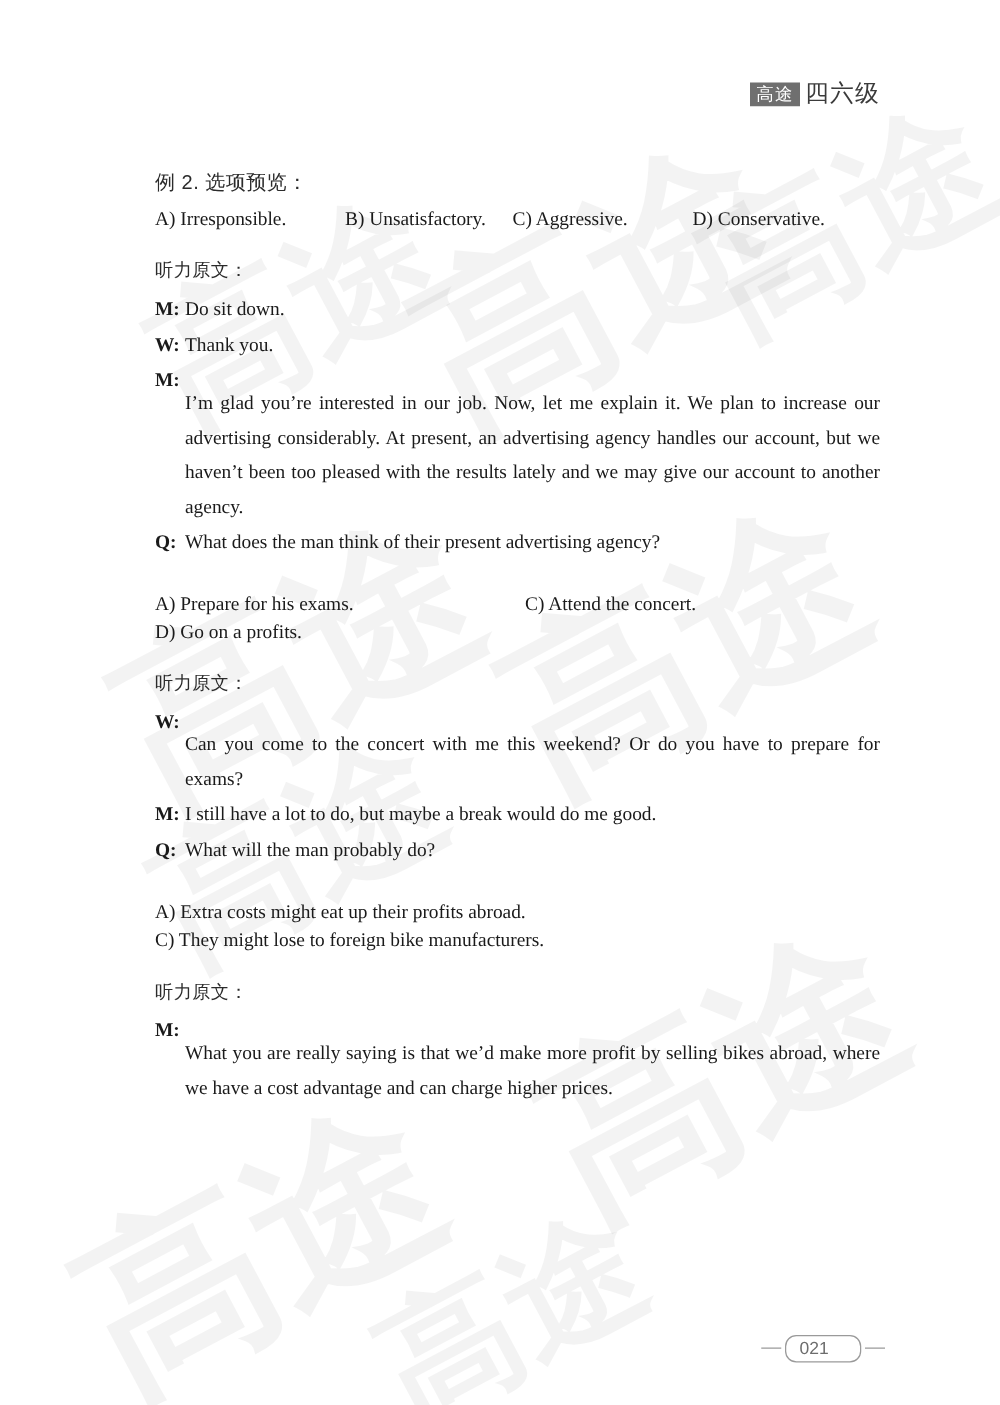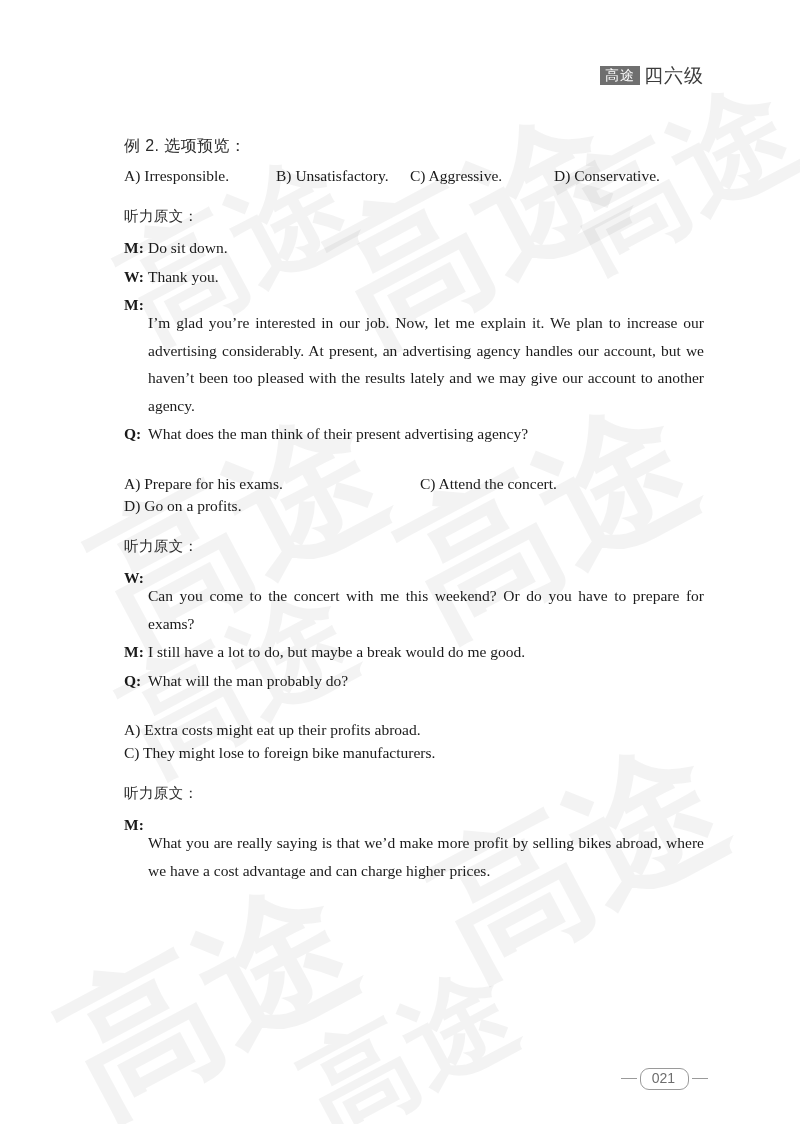--- a/index.html
+++ b/index.html
@@ -144,21 +144,21 @@
     gap: 3px;
   }
   .pn-dash {
     width: 16px;
     height: 1px;
     background: #9a9a9a;
   }
   .pagenum {
     border: 1px solid #9a9a9a;
     border-radius: 9px;
-    padding: 1px 13px 2px 11px;
+    padding: 1px 25px 2px 11px;
     font-family: "Liberation Sans", sans-serif;
     font-size: 14px;
     color: #6d6d6d;
     line-height: 1.25;
   }
 </style>
 </head>
 <body>
 
 <div class="watermark-layer">

